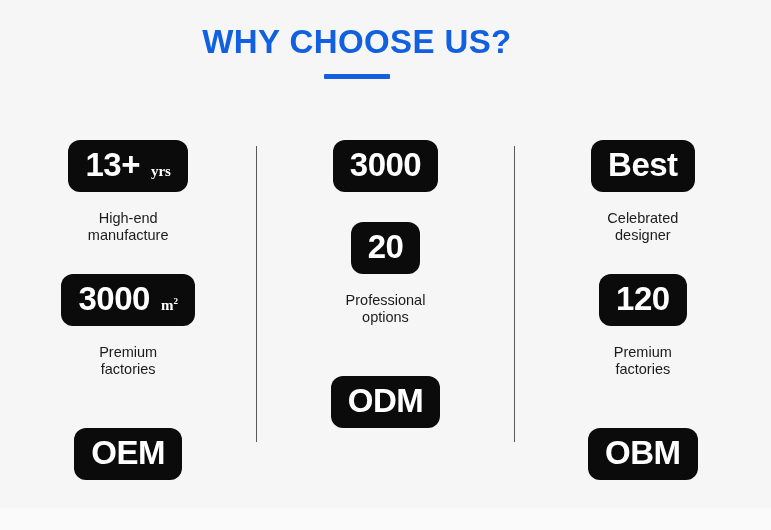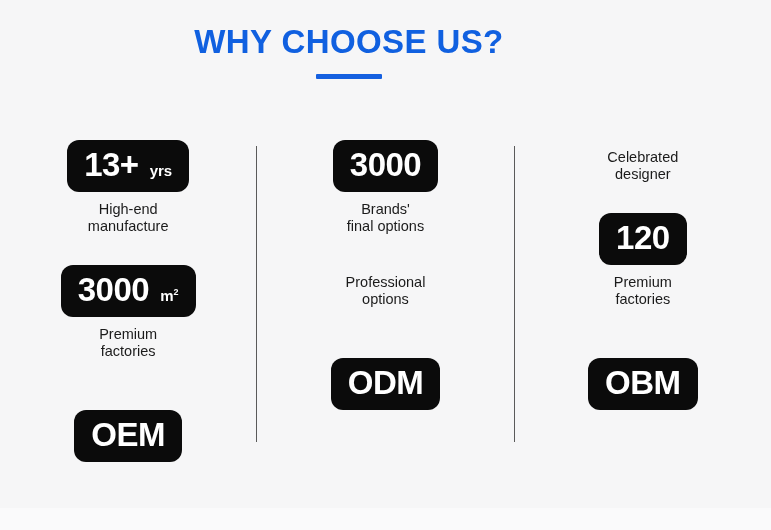--- a/index.html
+++ b/index.html
@@ -27,21 +27,21 @@
     bottom: 0;
     width: 771px;
     height: 22px;
     background: #fafafb;
   }
 
   
   #heading-wrap {
     position: absolute;
     top: 22px;
-    left: 4px;
+    left: 12px;
     width: 690px;
     text-align: center;
   }
   #page-title {
     font-size: 33px;
     font-weight: bold;
     letter-spacing: 0.4px;
     color: #1060e0;
     line-height: 40px;
     margin: 0;
@@ -107,28 +107,29 @@
     line-height: 36px;
     letter-spacing: -0.5px;
     white-space: nowrap;
   }
   .badge-sub {
     font-size: 15px;
     font-weight: bold;
     line-height: 18px;
     margin-left: 11px;
     white-space: nowrap;
+    font-family: Liberation Serif, serif;
   }
   .badge-sub sup {
     font-size: 9px;
     vertical-align: super;
     line-height: 0;
   }
   .caption {
-    margin-top: 9px;
+    margin-top: 18px;
     font-size: 14.5px;
     line-height: 17px;
     color: #1b1b1b;
     text-align: center;
     white-space: pre-line;
     font-family: "Liberation Sans", sans-serif;
   }
 </style>
 </head>
 <body>
@@ -168,40 +169,44 @@
       </div>
     </div>
 
     <div class="divider"></div>
 
     <div class="column">
       <div class="stat-block gap-a">
         <div class="badge">
           <span class="badge-main">3000</span>
         </div>
-        <div class="caption">Brands'
-final options</div>
       </div>
 
       <div class="stat-block gap-b">
+        <div class="badge">
+          <span class="badge-main">20</span>
+        </div>
         <div class="caption">Professional
 options</div>
       </div>
 
       <div class="stat-block gap-c">
         <div class="badge">
           <span class="badge-main">ODM</span>
         </div>
       </div>
     </div>
 
     <div class="divider"></div>
 
     <div class="column">
       <div class="stat-block gap-a">
+        <div class="badge">
+          <span class="badge-main">Best</span>
+        </div>
         <div class="caption">Celebrated
 designer</div>
       </div>
 
       <div class="stat-block gap-b">
         <div class="badge">
           <span class="badge-main">120</span>
         </div>
         <div class="caption">Premium
 factories</div>

